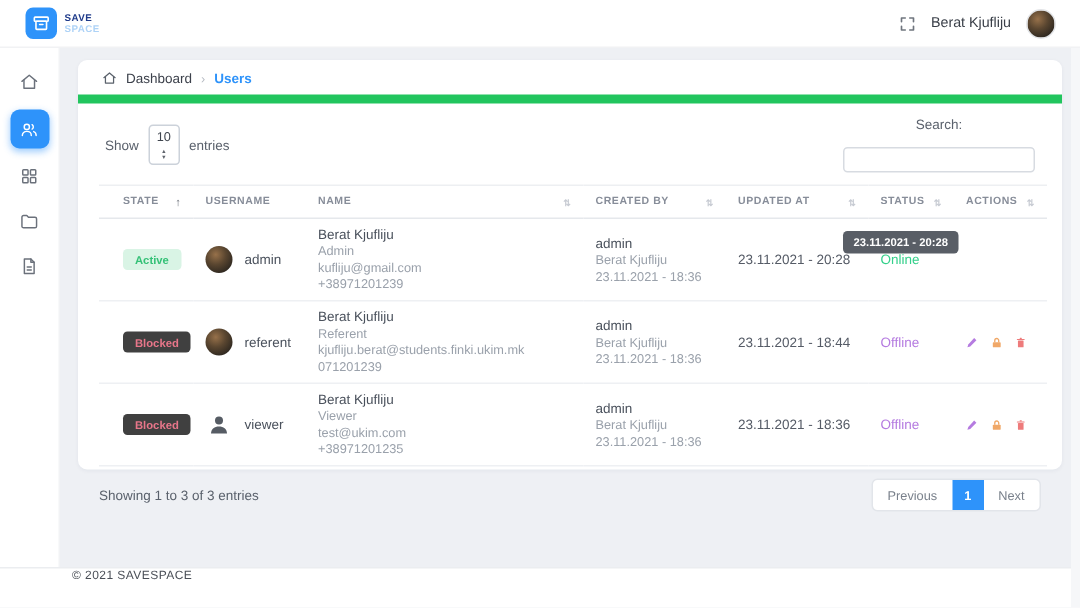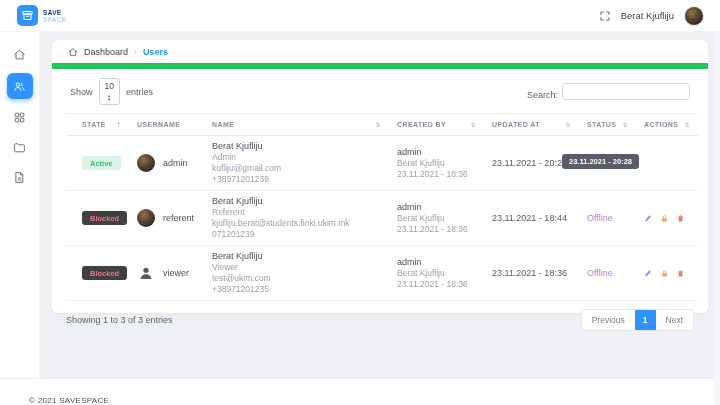--- a/index.html
+++ b/index.html
@@ -64,21 +64,21 @@
   .btn-export { background:#2abf69; box-shadow:0 2px 4px rgba(42,191,105,.35); }
   .card-body { padding:6px 14px 0; }
   
   .controls { display:flex; justify-content:space-between; align-items:center; margin:3px 4px 8px; font-size:9px; color:#5a616c; }
   .show-entries { display:flex; align-items:center; }
   .select-box {
     display:inline-flex; align-items:center; gap:4px; border:1px solid #ccd2da;
     border-radius:3px; padding:2px 5px; margin:0 6px; font-size:8.5px; color:#3f454e; cursor:pointer;flex-direction:column;
   }
   .carets { display:flex; flex-direction:column; line-height:3.5px; font-size:3.8px; color:#5f646c; }
-  .search { display:flex; align-items:flex-end; gap:4px; }
+  .search { display:flex; align-items:center; gap:10px;flex-direction:column; }
   .search input {
     width:128px; height:17px; border:1px solid #d7dbe1; border-radius:3px;
     padding:0 5px; font-size:9px; color:#444; outline:none;
   }
   
   table { width:632px; border-collapse:collapse; table-layout:fixed; }
   th {
     font-size:7px; color:#878d99; font-weight:bold; letter-spacing:.4px;
     text-align:left; padding:6px 8px; border-top:1px solid #edeff2;
     border-bottom:1px solid #e5e8ec; cursor:pointer;
@@ -122,22 +122,22 @@
   .pg-active { background:#2e93fa; color:#fff; font-weight:bold; padding:5px 8px; }
   
   .tooltip {
     position:absolute; left:510px; top:114px; z-index:6;
     background:#595e66; color:#fff; font-size:7.5px; font-weight:bold;
     padding:3px 7px; border-radius:3px; white-space:nowrap;
   }
   
   .footer {
     position:absolute; left:0; right:0; bottom:0; height:27px; background:#fff;
-    border-top:1px solid #ebedf0; display:flex; align-items:flex-end;
-    padding-left:29px; font-size:8px; color:#4a4f57; letter-spacing:.3px; z-index:2;
+    border-top:1px solid #ebedf0; display:flex; align-items:flex-start;
+    padding-left:48px; font-size:8px; color:#4a4f57; letter-spacing:.3px; z-index:2;
   }
   
   .scroll-track { position:absolute; right:0; top:32px; width:6px; bottom:0; background:#f6f7f9; z-index:5; }
   .scroll-thumb { position:absolute; right:0; top:40px; width:6px; height:105px; background:#dfe2e7; border-radius:3px; }
   svg { display:block; }
 </style>
 </head>
 <body>
 
 <div class="topbar">

